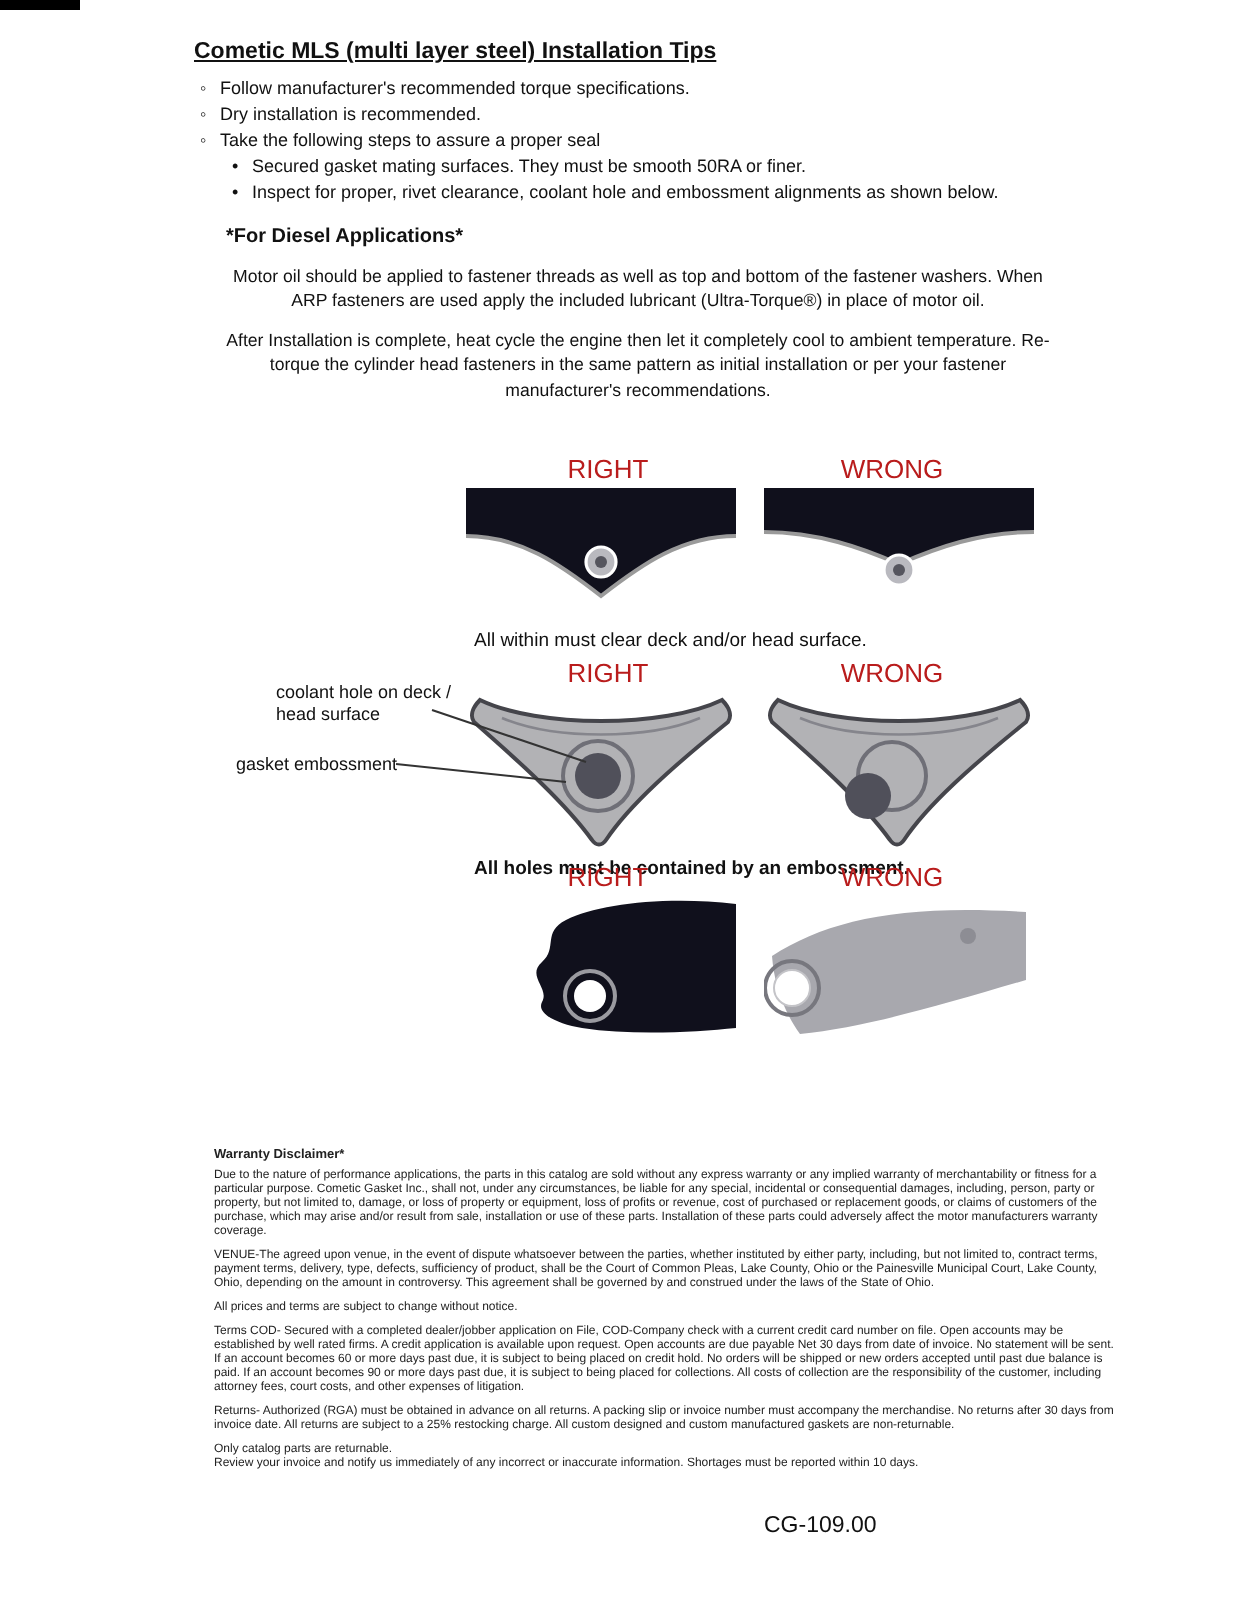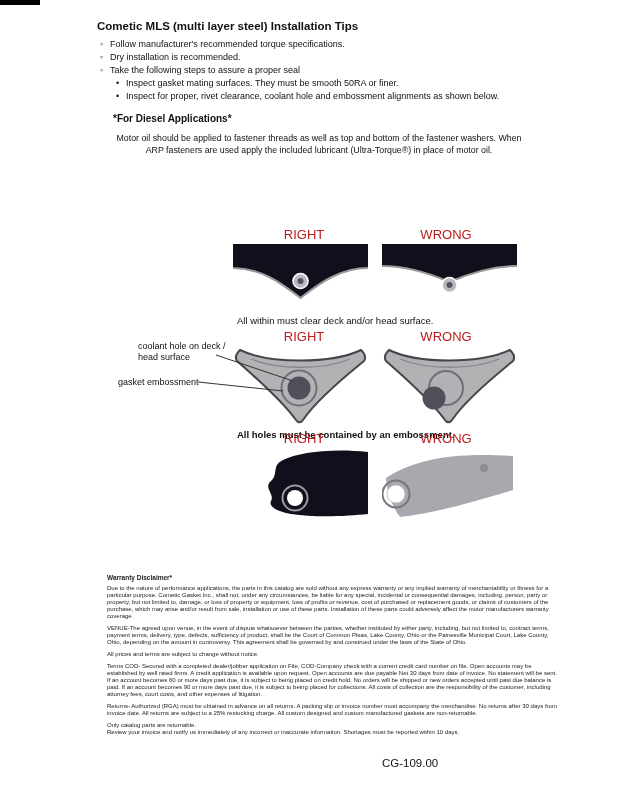--- a/index.html
+++ b/index.html
@@ -5,21 +5,21 @@
   html,body { margin:0; padding:0; background:#e8e8e8; }
   .page {
     position:relative; width:618px; height:800px; margin:0 auto;
     background:#ffffff; overflow:hidden; color:#111;
     font-family:"Liberation Sans", sans-serif;
   }
   .top-mark { position:absolute; top:0; left:0; width:40px; height:5px; background:#000; }
 
   .title {
     position:absolute; top:20px; left:97px; margin:0;
-    font-size:11.5px; font-weight:bold; 
+    font-size:11.5px; font-weight:bold; text-decoration:underline;
   }
 
   .tips { position:absolute; top:38px; left:100px; font-size:9px; }
   .tip { display:flex; line-height:13px; }
   .tip .mk { width:10px; flex:0 0 10px; }
   .tip.sub { margin-left:16px; }
 
   .diesel {
     position:absolute; top:113px; left:113px; width:412px;
     font-size:8.8px; line-height:12.5px;
@@ -79,31 +79,32 @@
     <div class="tip">
       <span class="mk">◦</span>
       <span>Dry installation is recommended.</span>
     </div>
     <div class="tip">
       <span class="mk">◦</span>
       <span>Take the following steps to assure a proper seal</span>
     </div>
     <div class="tip sub">
       <span class="mk">•</span>
-      <span>Inspect gasket mating surfaces.  They must be smooth 50RA or finer.</span>
+      <span>Secured gasket mating surfaces.  They must be smooth 50RA or finer.</span>
     </div>
     <div class="tip sub">
       <span class="mk">•</span>
       <span>Inspect for proper, rivet clearance, coolant hole and embossment alignments as shown below.</span>
     </div>
   </div>
 
   <div class="diesel">
     <h2>*For Diesel Applications*</h2>
     <p>Motor oil should be applied to fastener threads as well as top and bottom of the fastener washers. When ARP fasteners are used apply the included lubricant (Ultra-Torque®) in place of motor oil.</p>
+    <p>After Installation is complete, heat cycle the engine then let it completely cool to ambient temperature. Re-torque the cylinder head fasteners in the same pattern as initial installation or per your fastener manufacturer's recommendations.</p>
   </div>
 
   <div class="fig-head fh1">
     <span>RIGHT</span>
     <span>WRONG</span>
   </div>
   <div class="fig-row fr1">
     <div class="fig">
       <svg viewBox="0 0 135 64">
         <rect width="135" height="64" fill="#ffffff"></rect>

